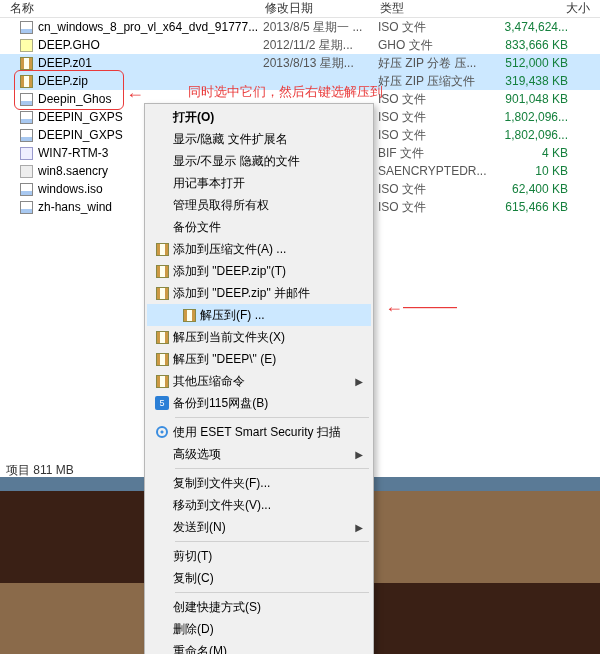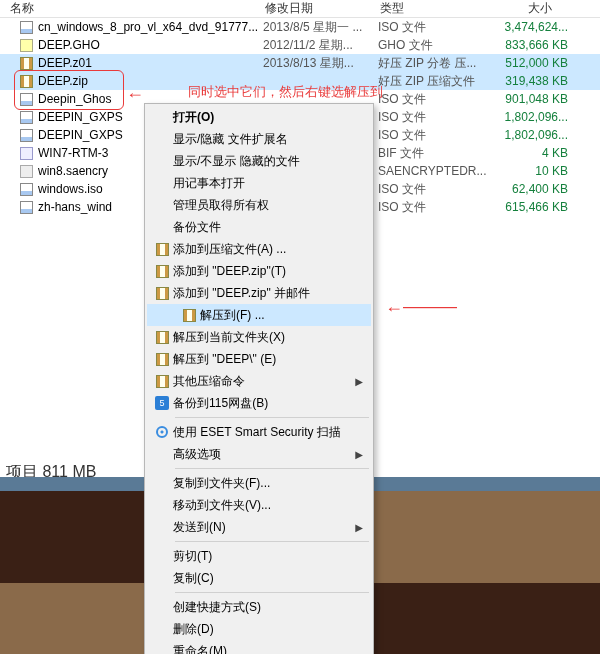--- a/index.html
+++ b/index.html
@@ -16,21 +16,21 @@
     .header-row {
       display: flex;
       border-bottom: 1px solid #e3e3e3;
       padding: 0 0;
       font-size: 12px;
       color: #333;
     }
     .col-name { width: 265px; padding-left: 10px; }
     .col-date { width: 115px; }
     .col-type { width: 110px; }
-    .col-size { width: 100px; text-align: center; }
+    .col-size { width: 100px; text-align: right; }
     .file-row {
       display: flex;
       align-items: center;
       height: 18px;
       font-size: 12px;
       color: #000;
     }
     .file-row.selected { background: #cce8ff; }
     .file-row .file-icon {
       width: 16px; height: 16px;
@@ -78,21 +78,21 @@
     .menu-item .mi-arrow {
       position: absolute; right: 8px; font-size: 10px; color: #444;
     }
     .menu-sep {
       height: 1px; background: #d0d0d0; margin: 3px 2px 3px 28px;
     }
     .menu-title-item { font-weight: bold; }
     .status-bar {
       position: absolute;
       left: 0; top: 458px;
-      font-size: 16px; color: #333;
+      font-size: 12px; color: #333;
       padding: 4px 6px;
       width: 144px;
     }
     .desktop-bg {
       position: absolute;
       left: 0; top: 477px;
       width: 144px; height: 177px;
       background: linear-gradient(#5a7a96 0 8%, #3a2015 8% 60%, #8a6a4a 60%);
     }
     .desktop-bg2 {

